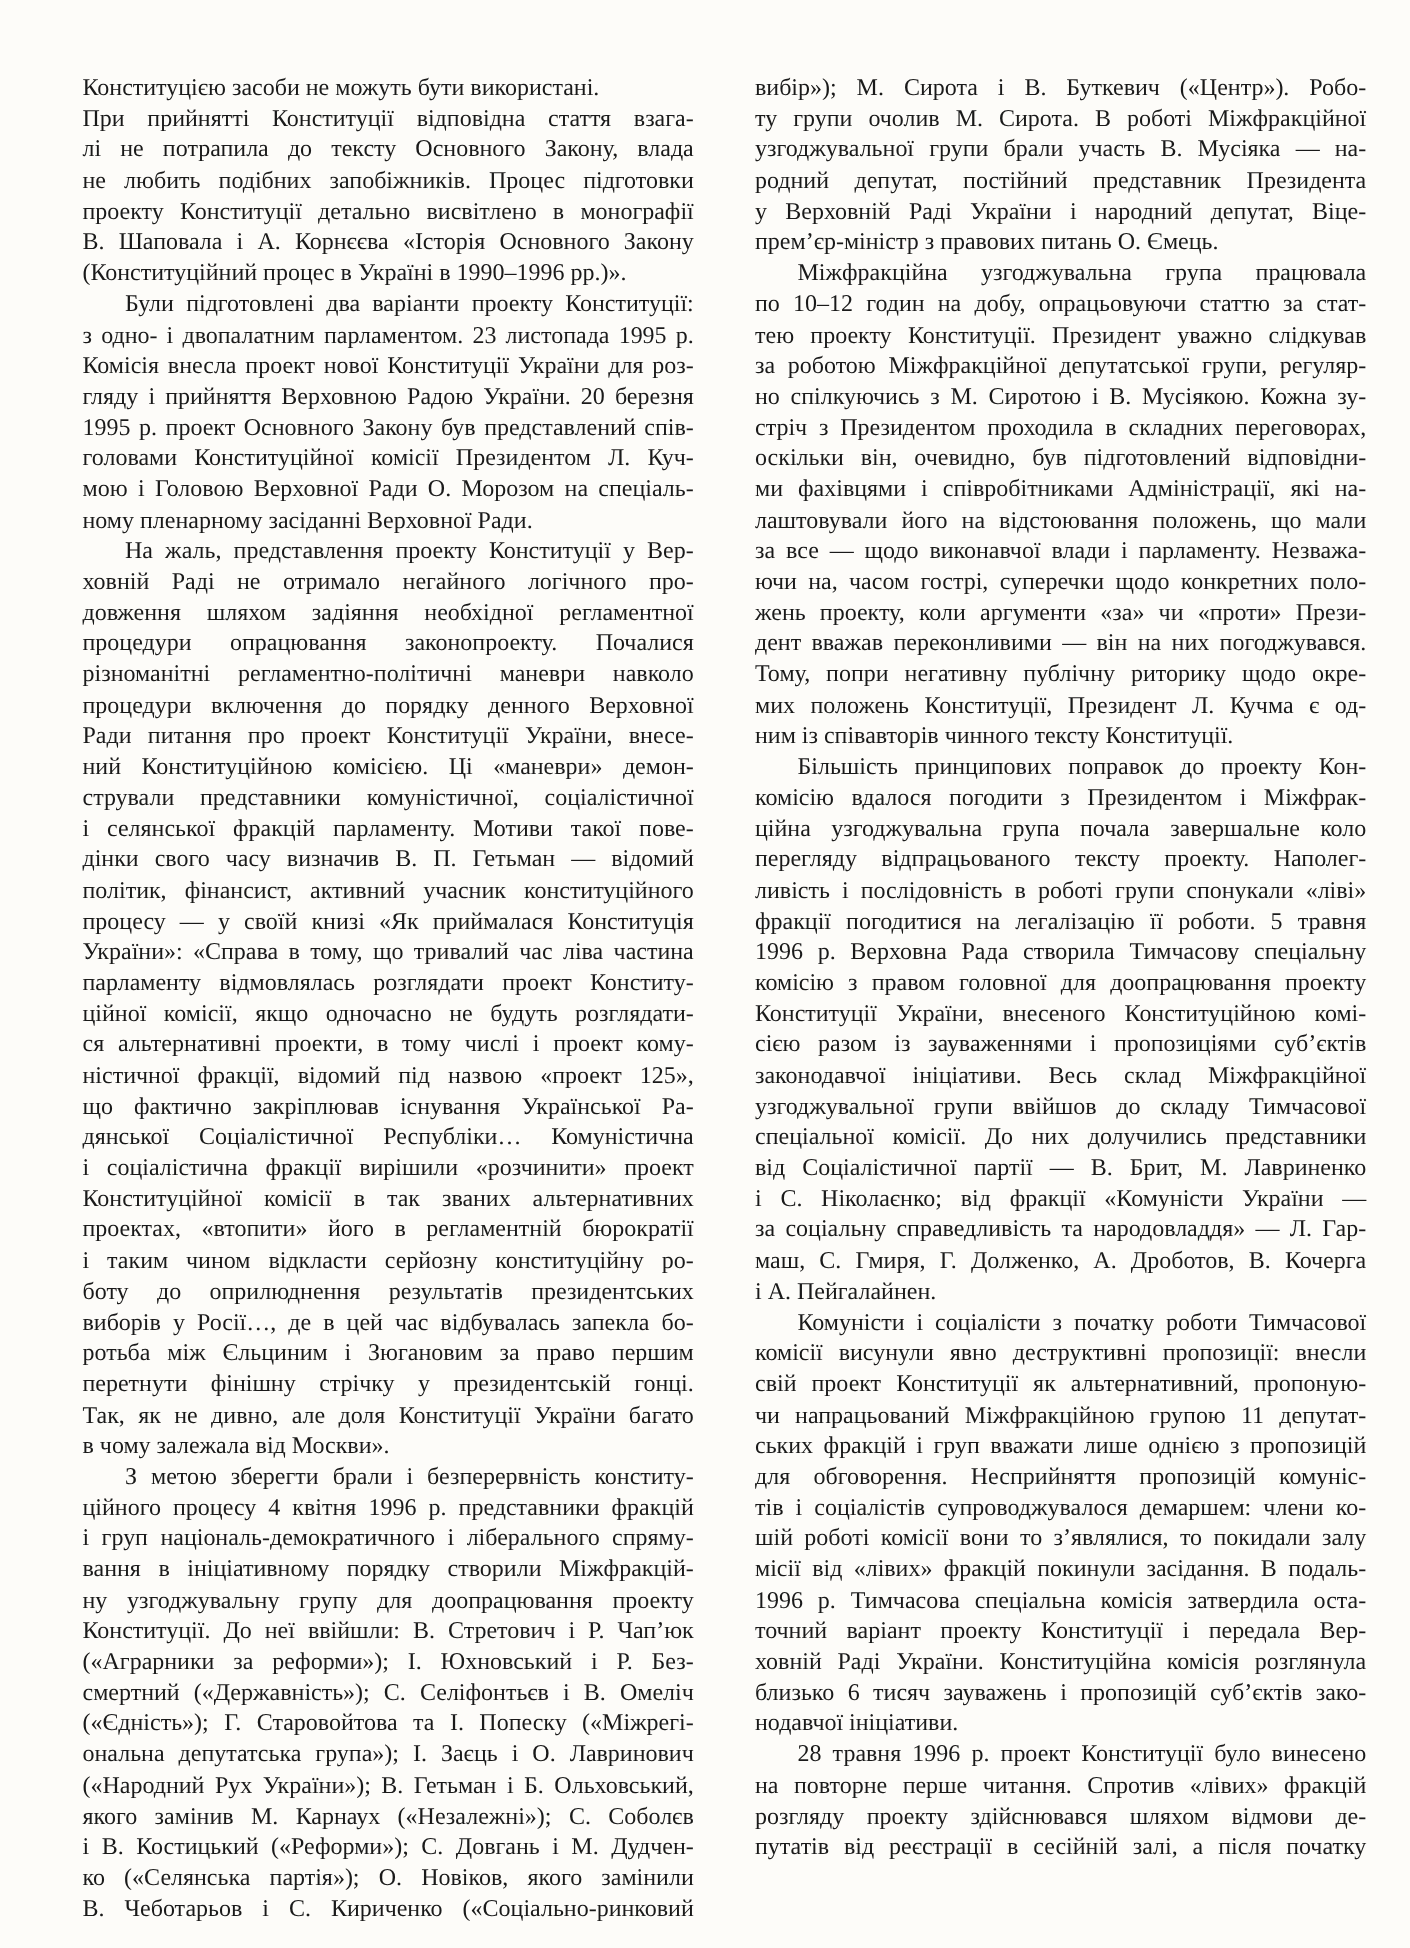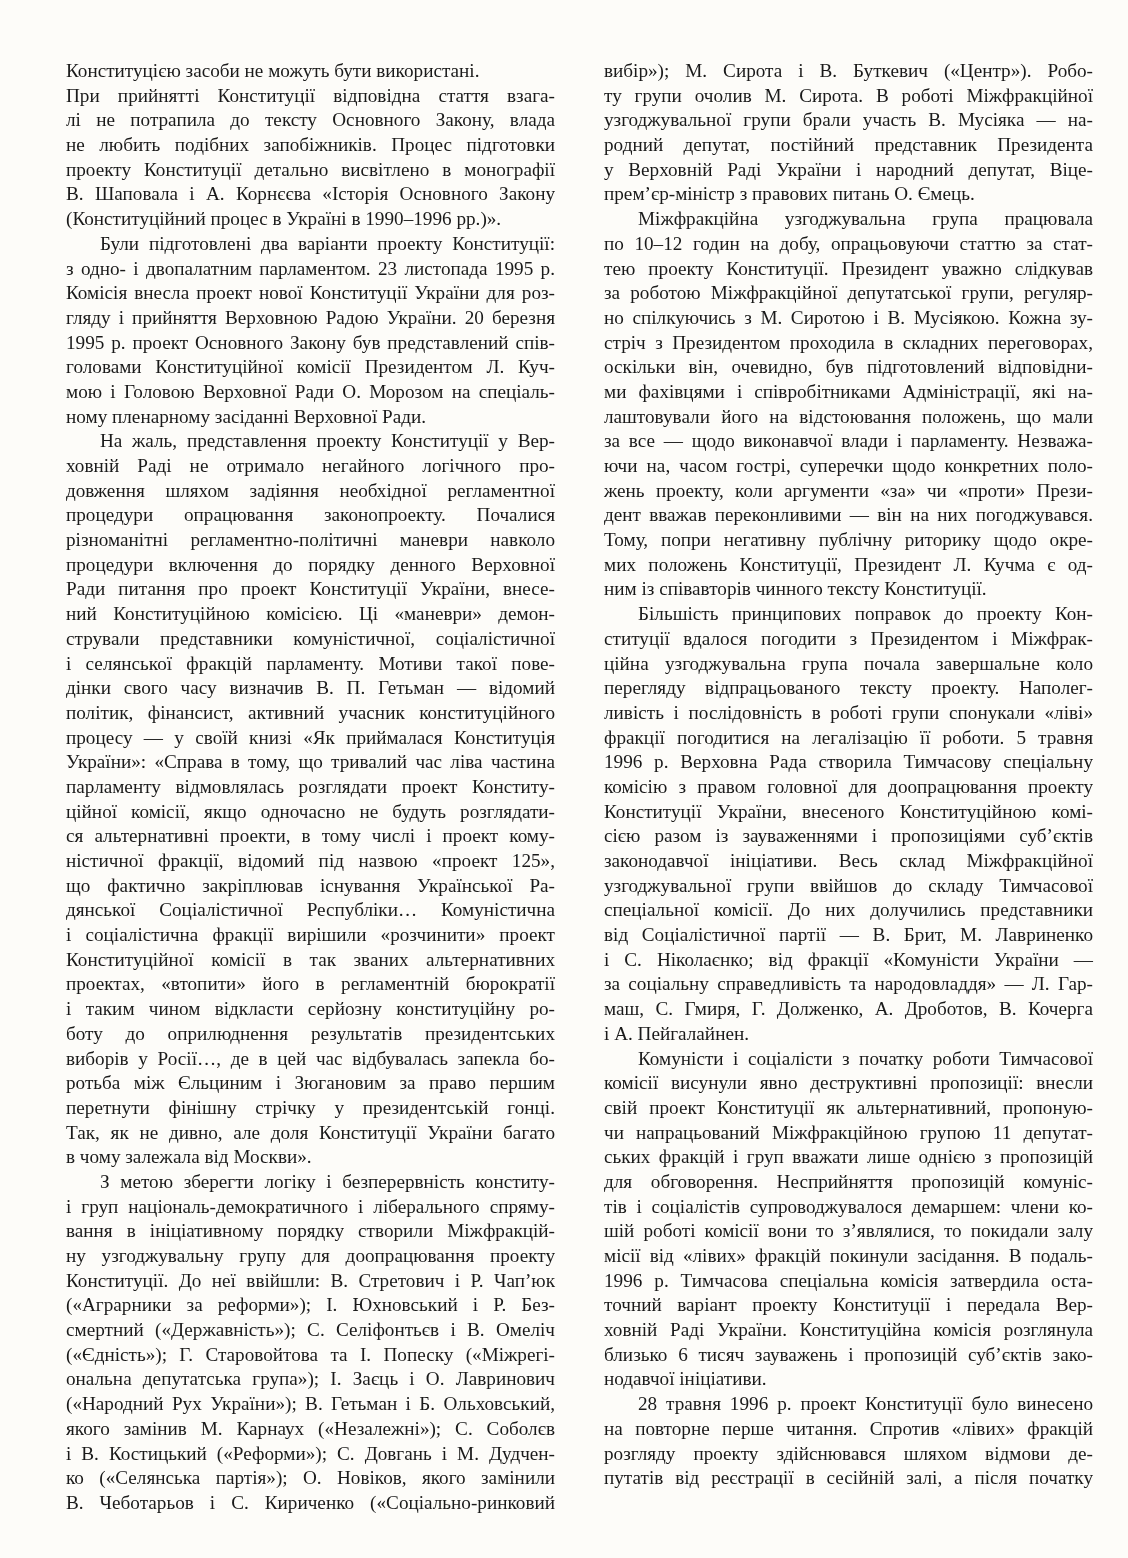--- a/index.html
+++ b/index.html
@@ -89,21 +89,22 @@
       <span class="line">і соціалістична фракції вирішили «розчинити» проект</span>
       <span class="line">Конституційної комісії в так званих альтернативних</span>
       <span class="line">проектах, «втопити» його в регламентній бюрократії</span>
       <span class="line">і таким чином відкласти серйозну конституційну ро-</span>
       <span class="line">боту до оприлюднення результатів президентських</span>
       <span class="line">виборів у Росії…, де в цей час відбувалась запекла бо-</span>
       <span class="line">ротьба між Єльциним і Зюгановим за право першим</span>
       <span class="line">перетнути фінішну стрічку у президентській гонці.</span>
       <span class="line">Так, як не дивно, але доля Конституції України багато</span>
       <span class="line last">в чому залежала від Москви».</span>
-      <span class="line indent">З метою зберегти логіку і безперервність конститу-</span>
+      <span class="line indent">З метою зберегти брали і безперервність конститу-</span>
+      <span class="line">ційного процесу 4 квітня 1996 р. представники фракцій</span>
       <span class="line">і груп національ-демократичного і ліберального спряму-</span>
       <span class="line">вання в ініціативному порядку створили Міжфракцій-</span>
       <span class="line">ну узгоджувальну групу для доопрацювання проекту</span>
       <span class="line">Конституції. До неї ввійшли: В. Стретович і Р. Чап’юк</span>
       <span class="line">(«Аграрники за реформи»); І. Юхновський і Р. Без-</span>
       <span class="line">смертний («Державність»); С. Селіфонтьєв і В. Омеліч</span>
       <span class="line">(«Єдність»); Г. Старовойтова та І. Попеску («Міжрегі-</span>
       <span class="line">ональна депутатська група»); І. Заєць і О. Лавринович</span>
       <span class="line">(«Народний Рух України»); В. Гетьман і Б. Ольховський,</span>
       <span class="line">якого замінив М. Карнаух («Незалежні»); С. Соболєв</span>
@@ -128,21 +129,21 @@
       <span class="line">ми фахівцями і співробітниками Адміністрації, які на-</span>
       <span class="line">лаштовували його на відстоювання положень, що мали</span>
       <span class="line">за все — щодо виконавчої влади і парламенту. Незважа-</span>
       <span class="line">ючи на, часом гострі, суперечки щодо конкретних поло-</span>
       <span class="line">жень проекту, коли аргументи «за» чи «проти» Прези-</span>
       <span class="line">дент вважав переконливими — він на них погоджувався.</span>
       <span class="line">Тому, попри негативну публічну риторику щодо окре-</span>
       <span class="line">мих положень Конституції, Президент Л. Кучма є од-</span>
       <span class="line last">ним із співавторів чинного тексту Конституції.</span>
       <span class="line indent">Більшість принципових поправок до проекту Кон-</span>
-      <span class="line">ституції вдалося погодити з Президентом і Міжфрак-</span>
+      <span class="line">комісію вдалося погодити з Президентом і Міжфрак-</span>
       <span class="line">ційна узгоджувальна група почала завершальне коло</span>
       <span class="line">перегляду відпрацьованого тексту проекту. Наполег-</span>
       <span class="line">ливість і послідовність в роботі групи спонукали «ліві»</span>
       <span class="line">фракції погодитися на легалізацію її роботи. 5 травня</span>
       <span class="line">1996 р. Верховна Рада створила Тимчасову спеціальну</span>
       <span class="line">комісію з правом головної для доопрацювання проекту</span>
       <span class="line">Конституції України, внесеного Конституційною комі-</span>
       <span class="line">сією разом із зауваженнями і пропозиціями суб’єктів</span>
       <span class="line">законодавчої ініціативи. Весь склад Міжфракційної</span>
       <span class="line">узгоджувальної групи ввійшов до складу Тимчасової</span>

